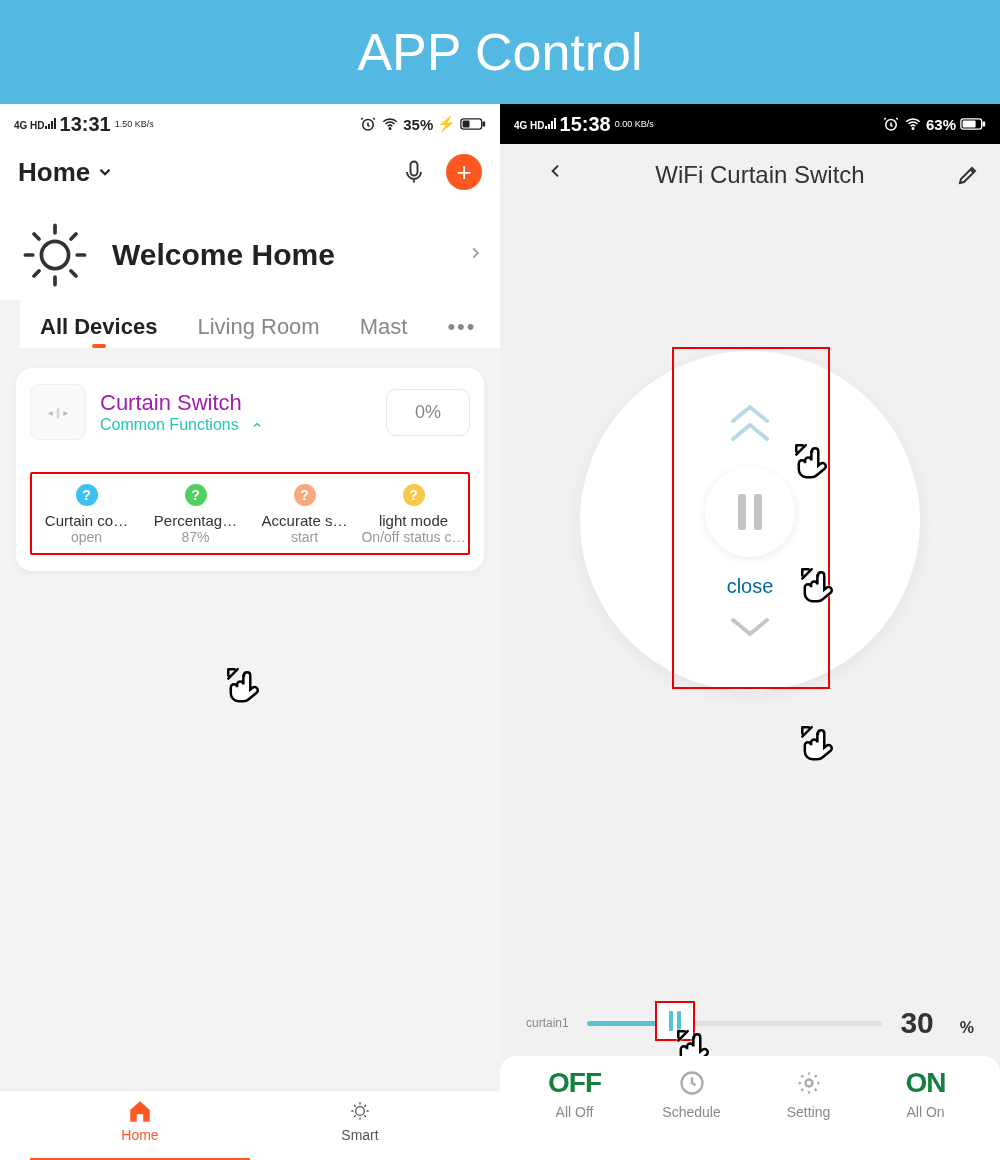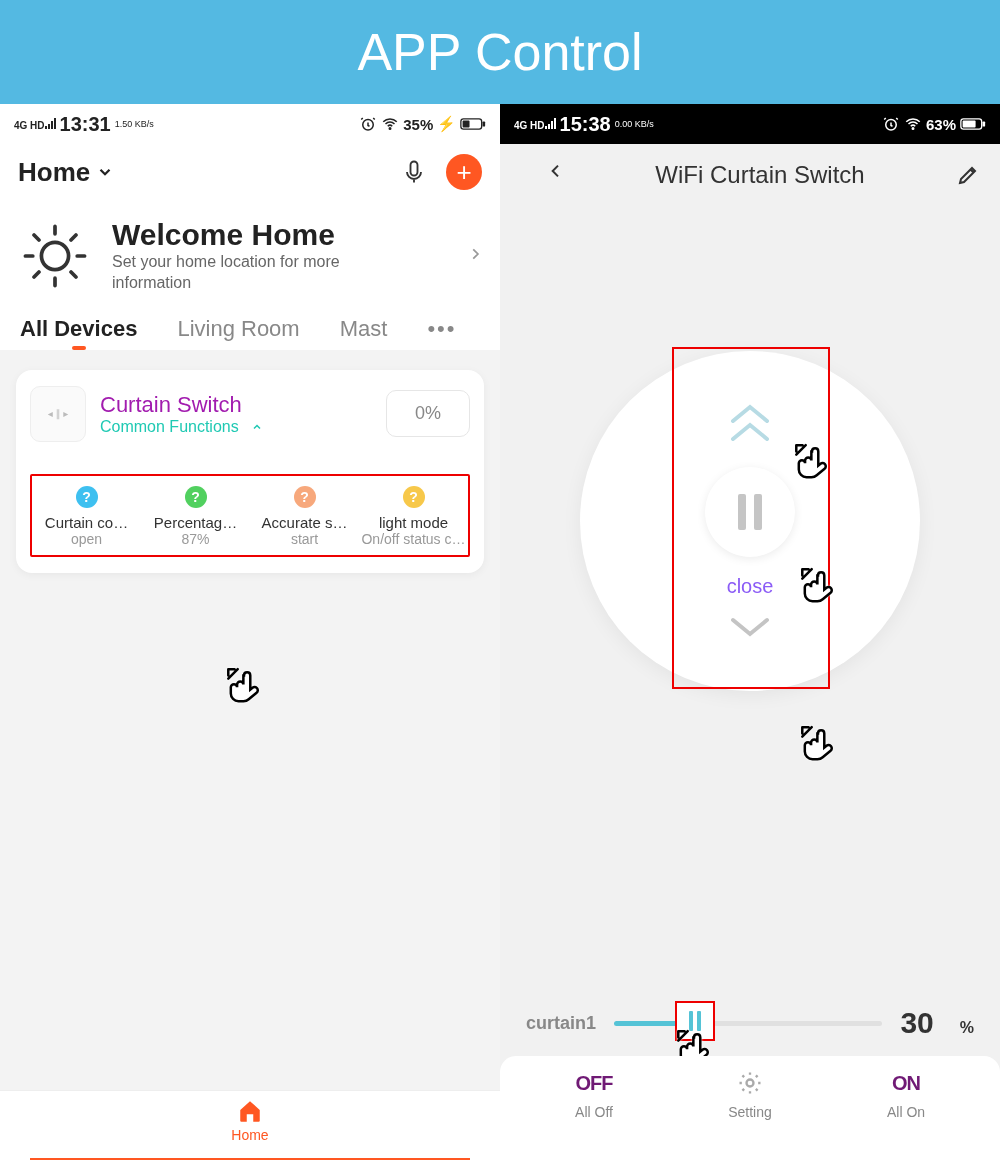--- a/index.html
+++ b/index.html
@@ -26,21 +26,21 @@
 .l-header-actions { display: flex; align-items: center; gap: 18px; }
 .mic { width: 28px; height: 28px; }
 .plus { width: 36px; height: 36px; border-radius: 50%; background: #ff5722; color: #fff; display: flex; align-items: center; justify-content: center; font-size: 26px; font-weight: 300; }
 
 .welcome { background: #fff; padding: 18px 18px 8px; display: flex; align-items: center; gap: 20px; }
 .sun { width: 74px; height: 74px; flex-shrink: 0; }
 .welcome-text h2 { font-size: 30px; color: #222; font-weight: 600; }
 .welcome-text p { font-size: 16px; color: #666; max-width: 256px; line-height: 1.3; }
 .welcome-chev { margin-left: auto; color: #999; }
 
-.tabs { background: #fff; display: flex; align-items: center; gap: 40px; padding: 14px 20px 8px; font-size: 22px; color: #888; }
+.tabs { background: #fff; display: flex; align-items: center; gap: 40px; padding: 14px 20px 8px; font-size: 22px; color: #888; margin-left: 20px; }
 .tab { white-space: nowrap; }
 .tab.active { color: #222; font-weight: 600; position: relative; }
 .tab.active::after { content: ""; position: absolute; bottom: -8px; left: 50%; transform: translateX(-50%); width: 14px; height: 4px; border-radius: 2px; background: #ff5722; }
 .tabs .more { color: #888; letter-spacing: 2px; }
 
 .card { background: #fff; margin: 20px 16px 0; border-radius: 16px; box-shadow: 0 2px 8px rgba(0,0,0,.05); padding: 16px 14px; position: relative; }
 .card-top { display: flex; align-items: center; gap: 14px; }
 .dev-thumb { width: 56px; height: 56px; border-radius: 10px; background: #fafafa; border: 1px solid #eee; display: flex; align-items: center; justify-content: center; gap: 4px; font-size: 10px; color: #bbb; }
 .card-title { font-size: 22px; color: #a21caf; }
 .card-sub { color: #1fc9b3; font-size: 16px; display: flex; align-items: center; gap: 12px; }
@@ -62,35 +62,35 @@
 .r-title { font-size: 24px; color: #333; }
 .edit-ico { width: 24px; height: 24px; }
 
 .wrap-circle { display: flex; justify-content: center; margin-top: 146px; position: relative; }
 .circle { width: 340px; height: 340px; border-radius: 50%; background: #fff; box-shadow: 0 4px 20px rgba(0,0,0,.06); display: flex; flex-direction: column; align-items: center; justify-content: center; gap: 18px; position: relative; }
 .chevs-up { color: #b7dbe4; }
 .chevs-down { color: #c4c4c4; }
 .pause-ctr { width: 90px; height: 90px; border-radius: 50%; background: #fff; box-shadow: 0 2px 10px rgba(0,0,0,.08); display: flex; align-items: center; justify-content: center; }
 .pause-bars { display: flex; gap: 8px; }
 .pause-bars span { width: 8px; height: 36px; background: #c5c5c5; border-radius: 2px; }
-.close-lbl { color: #8b5cf6; font-size: 20px; }
+.close-lbl { color: #0369a1; font-size: 20px; }
 .redbox { position: absolute; border: 2px solid #e00; width: 158px; height: 342px; top: -4px; left: 92px; }
 
 .slider-area { position: absolute; left: 0; right: 0; bottom: 120px; padding: 0 26px; display: flex; align-items: center; gap: 18px; }
-.slider-label { color: #888; font-size: 18px; font-weight: bold; }
+.slider-label { color: #888; font-size: 12px; }
 .slider-track { flex: 1; height: 5px; background: linear-gradient(to right, #55c3d6 0%, #55c3d6 30%, #e0e0e0 30%, #e0e0e0 100%); border-radius: 3px; position: relative; }
 .thumb { position: absolute; top: -20px; left: calc(30% - 20px); width: 40px; height: 40px; border: 2px solid #e00; background: #fff; display: flex; align-items: center; justify-content: center; }
 .thumb-bars { display: flex; gap: 4px; }
 .thumb-bars span { width: 4px; height: 20px; background: #55c3d6; border-radius: 1px; }
 .slider-val { font-size: 30px; font-weight: 800; color: #333; display: flex; align-items: baseline; gap: 24px; }
 .slider-val small { font-size: 16px; font-weight: 800; margin-left: 2px; }
 
 .r-bottom { position: absolute; bottom: 0; left: 0; right: 0; height: 104px; background: #fff; border-radius: 16px 16px 0 0; display: flex; padding: 10px 16px 0; }
 .rb-item { flex: 1; text-align: center; display: flex; flex-direction: column; align-items: center; gap: 4px; color: #888; }
-.rb-top { height: 34px; display: flex; align-items: center; justify-content: center; font-size: 20px; font-weight: 900; font-family: Arial Narrow, Arial; color: #701a75; letter-spacing: -1px; }
+.rb-top { height: 34px; display: flex; align-items: center; justify-content: center; font-size: 28px; font-weight: 900; font-family: Arial Narrow, Arial; color: #15803d; letter-spacing: -1px; }
 .rb-label { font-size: 14px; }
 
 .hand { position: absolute; width: 44px; height: 44px; color: #000; }
 .hand svg { width: 100%; height: 100%; filter: drop-shadow(0 0 1px #fff); }
 </style>
 </head>
 <body>
 
 <svg width="0" height="0" style="position:absolute">
     <defs>
@@ -162,21 +162,20 @@
     </div>
   </div>
 
   <div class="welcome">
     <svg class="sun" viewBox="0 0 60 60" fill="none" stroke="#333" stroke-width="3" stroke-linecap="round">
           <circle cx="30" cy="30" r="11"></circle>
           <path d="M30 6v6M30 48v6M6 30h6M48 30h6M13 13l4 4M43 43l4 4M47 13l-4 4M17 43l-4 4"></path>
         </svg>
     <div class="welcome-text">
       <h2>Welcome Home</h2>
-      <p>Set your home location for more information</p>
     </div>
     <span class="welcome-chev"><svg width="14" height="22" viewBox="0 0 24 24" fill="none" stroke="#999" stroke-width="3">
             <path d="M9 4l8 8-8 8"></path>
           </svg></span>
   </div>
 
   <div class="tabs">
     <span class="tab active">All Devices</span>
     <span class="tab">Living Room</span>
     <span class="tab">Mast</span>
@@ -227,20 +226,29 @@
 
   <div class="bottomnav">
     <div class="bn-item active">
       <span class="bn-ico">
             <svg width="26" height="26" viewBox="0 0 24 24" fill="#ff5722">
               <path d="M3 11l9-8 9 8v10a1 1 0 01-1 1h-5v-7h-6v7H4a1 1 0 01-1-1V11z"></path>
             </svg>
           </span>
       <span>Home</span>
     </div>
+    <div class="bn-item">
+      <span class="bn-ico">
+            <svg width="26" height="26" viewBox="0 0 60 60" fill="none" stroke="#555" stroke-width="3">
+              <circle cx="30" cy="30" r="10"></circle>
+              <path d="M30 10v5M30 45v5M10 30h5M45 30h5M16 16l4 4M40 40l4 4M44 16l-4 4M20 40l-4 4"></path>
+            </svg>
+          </span>
+      <span>Smart</span>
+    </div>
   </div>
 </div>
 
 <div class="screen screen-right">
   <div class="statusbar dark">
     <div class="sb-left">
       <div class="sb-net"><span>4G HD</span><div class="sb-sig">
               <span></span>
               <span></span>
               <span></span>
@@ -334,20 +342,29 @@
         </svg></div>
 
   <div class="r-bottom">
     <div class="rb-item">
           <div class="rb-top">OFF</div>
           <div class="rb-label">All Off</div>
         </div>
     <div class="rb-item">
           <div class="rb-top">
             <svg width="28" height="28" viewBox="0 0 24 24" fill="none" stroke="#aaa" stroke-width="2">
+              <circle cx="12" cy="12" r="9"></circle>
+              <path d="M12 7v5l3 2"></path>
+            </svg>
+          </div>
+          <div class="rb-label">Schedule</div>
+        </div>
+    <div class="rb-item">
+          <div class="rb-top">
+            <svg width="28" height="28" viewBox="0 0 24 24" fill="none" stroke="#aaa" stroke-width="2">
               <circle cx="12" cy="12" r="3"></circle>
               <path d="M12 3v2M12 19v2M3 12h2M19 12h2M5.5 5.5l1.5 1.5M17 17l1.5 1.5M18.5 5.5L17 7M7 17l-1.5 1.5"></path>
             </svg>
           </div>
           <div class="rb-label">Setting</div>
         </div>
     <div class="rb-item">
           <div class="rb-top">ON</div>
           <div class="rb-label">All On</div>
         </div>

